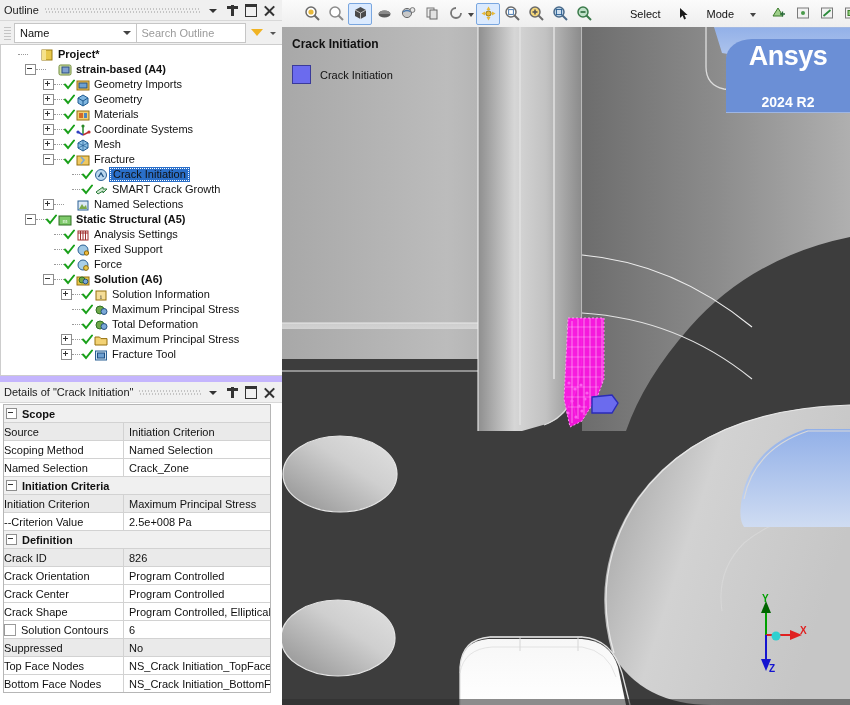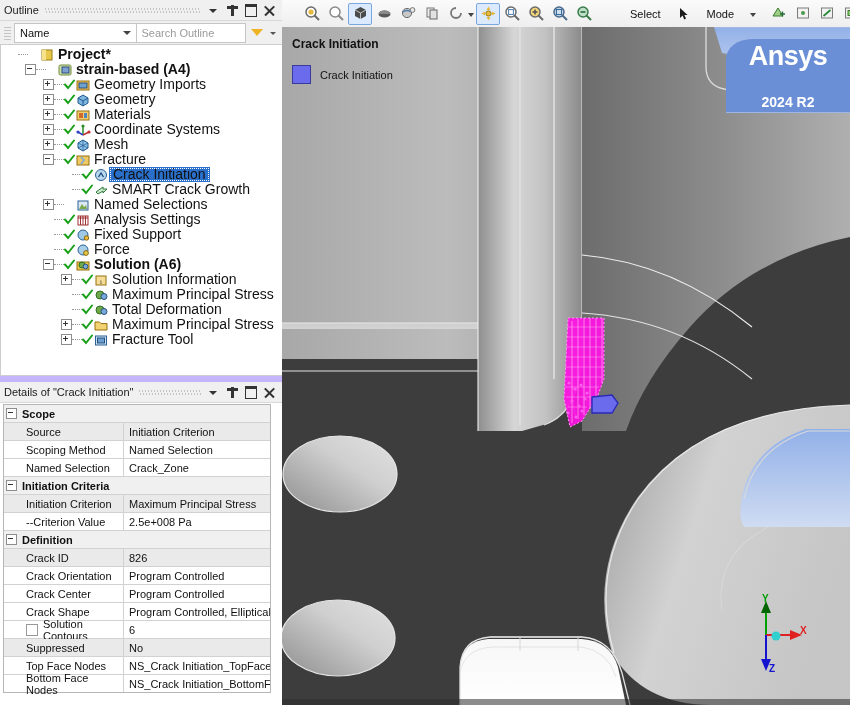--- a/index.html
+++ b/index.html
@@ -57,21 +57,21 @@
   .chev-yellow{margin-left:5px;width:13px;height:13px;position:relative;cursor:pointer;}
   .chev-yellow::after{content:"";position:absolute;left:0;top:3px;
     border-left:6px solid transparent;border-right:6px solid transparent;border-top:7px solid #f0b323;}
   .tiny-caret{margin-left:5px;width:9px;height:9px;position:relative;cursor:pointer;}
   .tiny-caret::after{content:"";position:absolute;left:1px;top:4px;border-left:3px solid transparent;border-right:3px solid transparent;border-top:3px solid #555;}
 
   
   #tree-wrap{position:absolute;left:0;top:44px;width:282px;height:332px;background:#fff;border:1px solid #cdcdcd;border-right:none;box-sizing:border-box;overflow:hidden;}
   #tree{padding:2px 0 0 0;}
   .row{height:15px;display:flex;align-items:center;white-space:nowrap;position:relative;cursor:default;}
-  .row .lbl{font-size:14px;line-height:15px;padding-left:3px;color:#111;}
+  .row .lbl{font-size:11px;line-height:15px;padding-left:3px;color:#111;}
   .row.bold .lbl{font-weight:bold;}
   .exp{width:9px;height:9px;border:1px solid #8d8d8d;background:#fff;position:relative;flex:0 0 auto;cursor:pointer;}
   .exp::before{content:"";position:absolute;left:1px;top:3px;width:5px;height:1px;background:#333;}
   .exp.plus::after{content:"";position:absolute;left:3px;top:1px;width:1px;height:5px;background:#333;}
   .spacer{flex:0 0 auto;}
   .dash{width:10px;height:1px;flex:0 0 auto;border-top:1px dotted #9a9a9a;}
   .chk{width:11px;height:11px;flex:0 0 auto;position:relative;}
   .chk svg{position:absolute;left:0;top:0;}
   .ico{width:15px;height:14px;flex:0 0 auto;position:relative;margin-left:1px;}
   .ico svg{display:block;}
@@ -80,21 +80,21 @@
 
   
   #details-wrap{position:absolute;left:0;top:382px;width:282px;height:323px;background:#fff;}
   #details-head{height:20px;}
   #grid{position:absolute;left:3px;top:22px;width:268px;border:1px solid #b6b6b6;box-sizing:border-box;background:#fff;}
   .grow{display:flex;height:17px;border-bottom:1px solid #d2d2d2;align-items:stretch;}
   .grow:last-child{border-bottom:none;}
   .ghead{background:#f0f0f0;display:flex;align-items:center;font-weight:bold;font-size:11px;padding-left:2px;}
   .ghead .gexp{width:9px;height:9px;border:1px solid #8d8d8d;background:#fff;position:relative;margin-right:5px;flex:0 0 auto;cursor:pointer;}
   .ghead .gexp::before{content:"";position:absolute;left:1px;top:3px;width:5px;height:1px;background:#333;}
-  .gk{width:120px;flex:0 0 auto;display:flex;align-items:center;padding-left:22px;font-size:11px;border-right:1px solid #d2d2d2;box-sizing:border-box;}
+  .gk{width:120px;flex:0 0 auto;display:flex;align-items:center;padding-left:0;font-size:11px;border-right:1px solid #d2d2d2;box-sizing:border-box;}
   .gv{flex:1;display:flex;align-items:center;padding-left:5px;font-size:11px;overflow:hidden;white-space:nowrap;box-sizing:border-box;}
   .gk.shade,.gv.shade{background:#eaeaea;}
   .gk.white,.gv.white{background:#fff;}
   .gcheck{width:10px;height:10px;border:1px solid #9a9a9a;background:#fff;margin-right:5px;flex:0 0 auto;cursor:pointer;}
 
   
   #right{position:absolute;left:282px;top:0;width:568px;height:705px;}
   #vtoolbar{position:absolute;left:0;top:0;width:568px;height:27px;background:linear-gradient(#fbfbfb,#eeeeee);border-bottom:1px solid #cfcfcf;display:flex;align-items:center;gap:12px;}
   .tgrip{width:7px;height:18px;margin:0 4px 0 2px;
     background-image:repeating-linear-gradient(0deg,#c3c3c3 0 1px,transparent 1px 3px);
@@ -330,20 +330,37 @@
             <span class="exp plus"></span>
             <span class="dash"></span>
             <span class="chk"></span>
             <span class="ico">
               <svg width="15" height="14" viewBox="0 0 15 14">
                 <rect x="2" y="3" width="10" height="9" fill="#dce9f5" stroke="#2b6094"></rect>
                 <path d="M3 11 L6 6 L8 9 L10 7 L11 11 Z" fill="#7aa84a"></path>
               </svg>
             </span>
             <span class="lbl">Named Selections</span>
+          </div>
+          <div class="row bold">
+            <span class="spacer" style="width: 24px;"></span>
+            <span class="exp"></span>
+            <span class="dash"></span>
+            <span class="chk">
+              <svg width="11" height="11" viewBox="0 0 11 11">
+                <path d="M1 5.5 L4 9 L10 1.5" stroke="#19a019" stroke-width="2" fill="none" stroke-linecap="round"></path>
+              </svg>
+            </span>
+            <span class="ico">
+              <svg width="15" height="14" viewBox="0 0 15 14">
+                <rect x="1" y="3" width="12" height="9" fill="#7ec96a" stroke="#2f6f23"></rect>
+                <text x="7" y="10" font-size="6" text-anchor="middle" fill="#ffffff" font-family="sans-serif">m</text>
+              </svg>
+            </span>
+            <span class="lbl">Static Structural (A5)</span>
           </div>
           <div class="row">
             <span class="spacer" style="width: 42px;"></span>
             <span class="spacer" style="width: 11px;"></span>
             <span class="dash"></span>
             <span class="chk">
               <svg width="11" height="11" viewBox="0 0 11 11">
                 <path d="M1 5.5 L4 9 L10 1.5" stroke="#19a019" stroke-width="2" fill="none" stroke-linecap="round"></path>
               </svg>
             </span>

